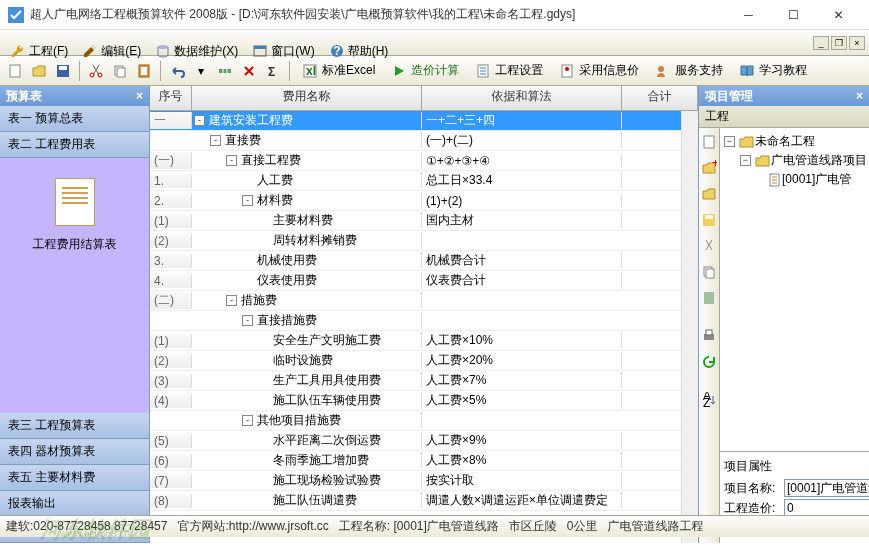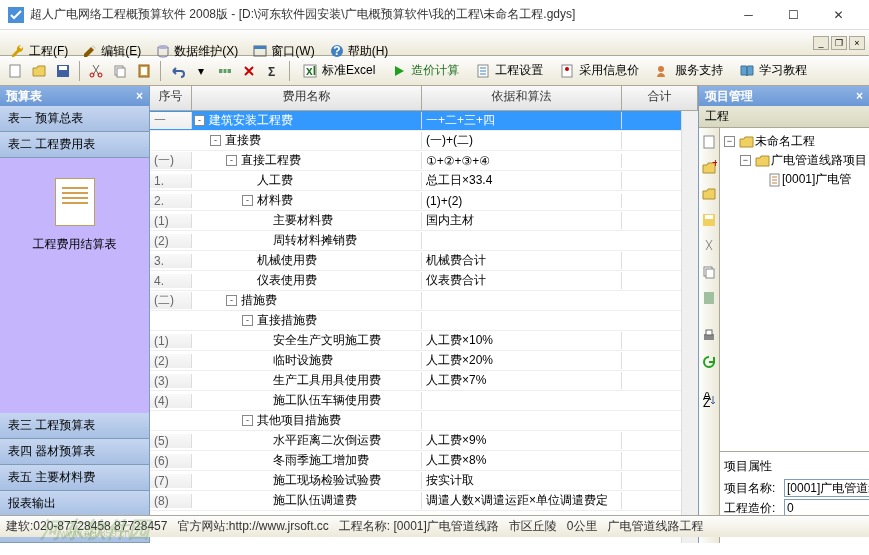--- a/index.html
+++ b/index.html
@@ -417,20 +417,21 @@
           <div class="gc-basis">人工费×7%</div>
           <div class="gc-total">0</div>
         </div>
         <div class="grid-row">
           <div class="gc-seq">(4)</div>
           <div class="gc-name">
             <span class="indent" style="width: 64px;"></span>
             <span style="width: 15px; display: inline-block;"></span>
             <span>施工队伍车辆使用费</span>
           </div>
+          <div class="gc-basis">人工费×5%</div>
           <div class="gc-total">0</div>
         </div>
         <div class="grid-row">
           <div class="gc-seq"></div>
           <div class="gc-name">
             <span class="indent" style="width: 48px;"></span>
             <span class="tree-toggle">-</span>
             <span>其他项目措施费</span>
           </div>
           <div class="gc-basis"></div>

